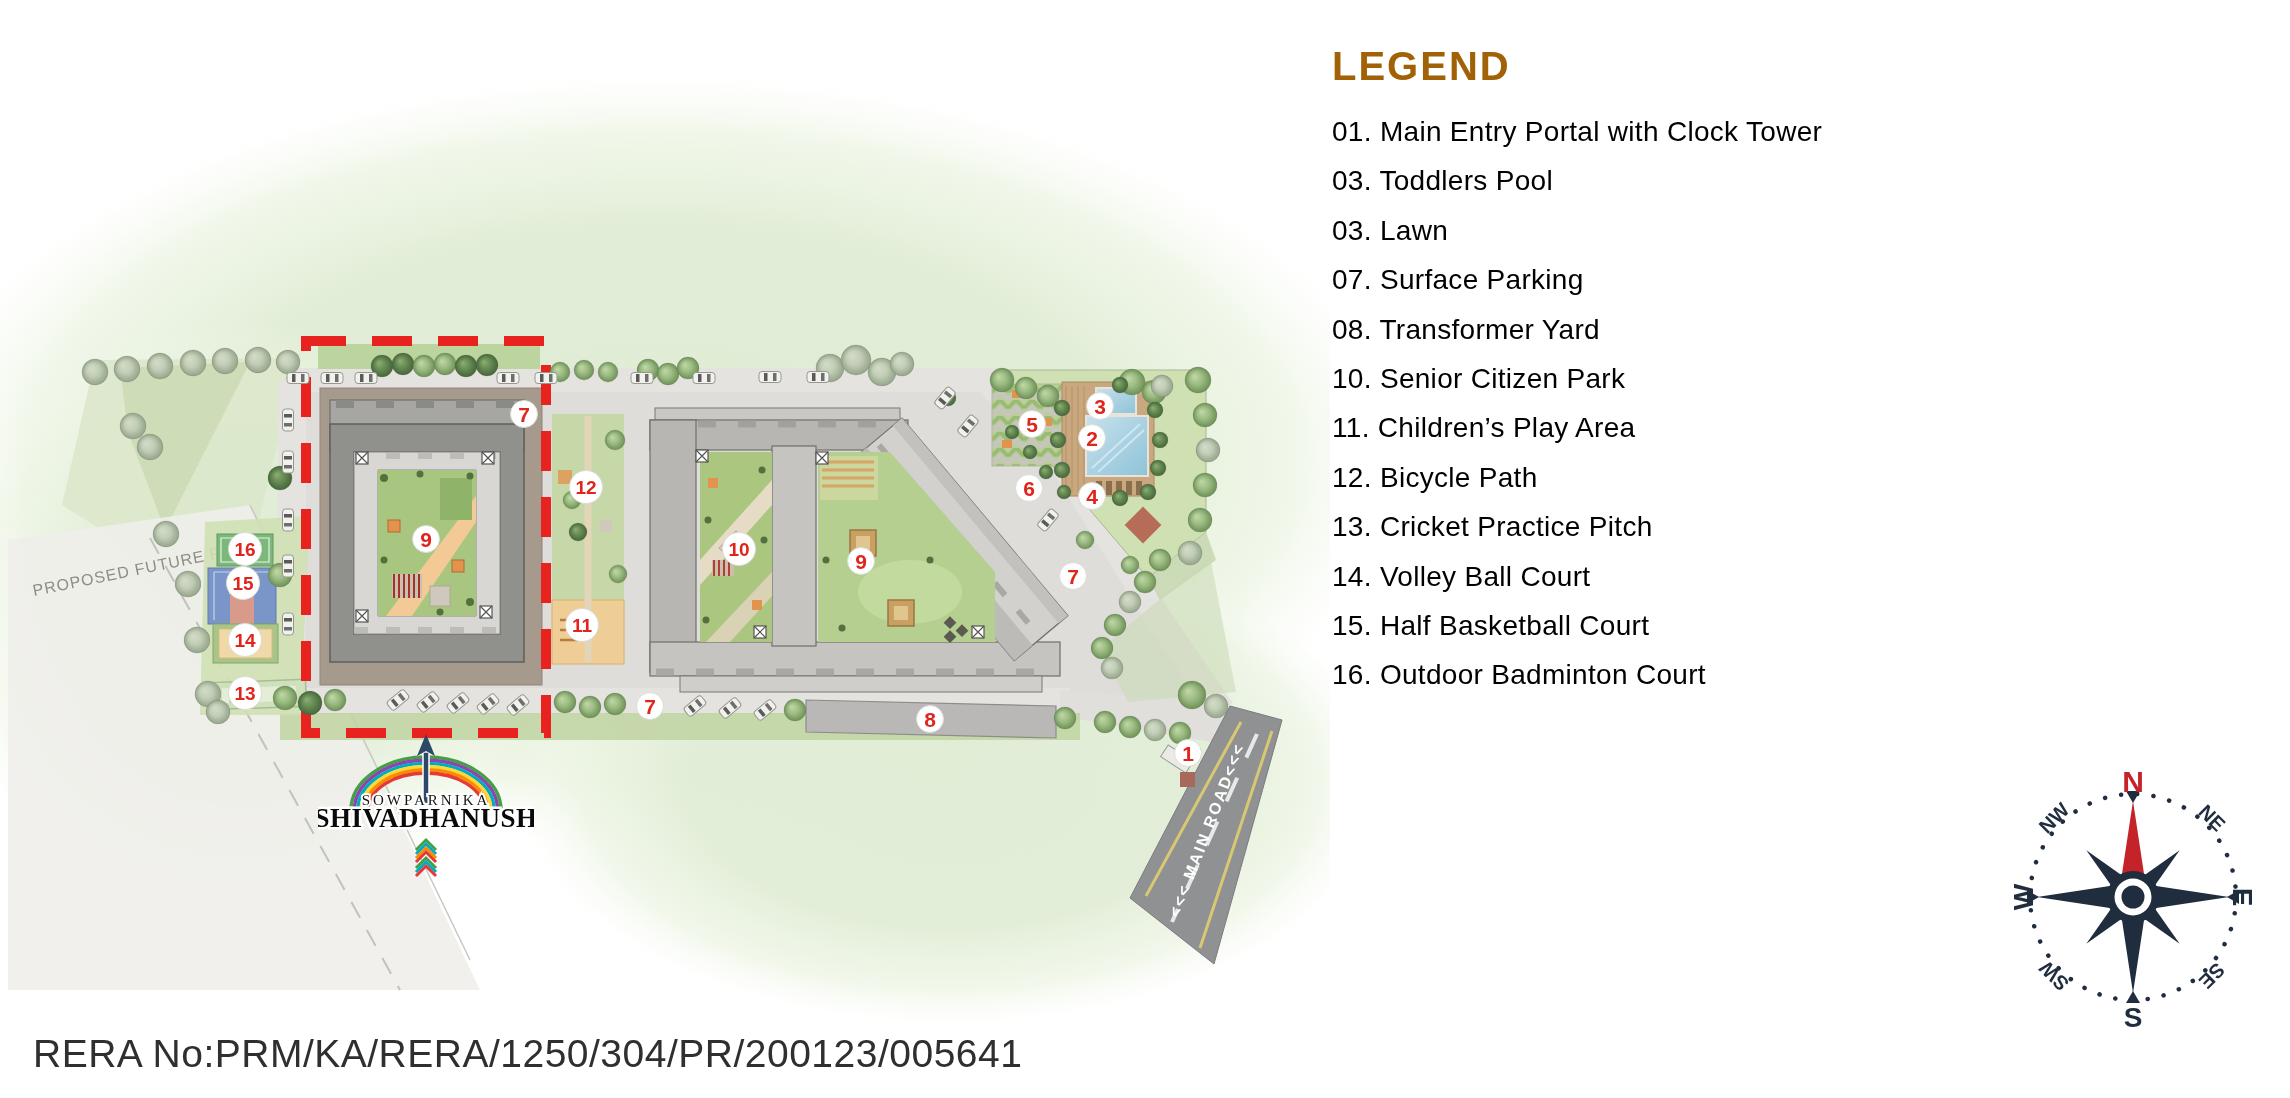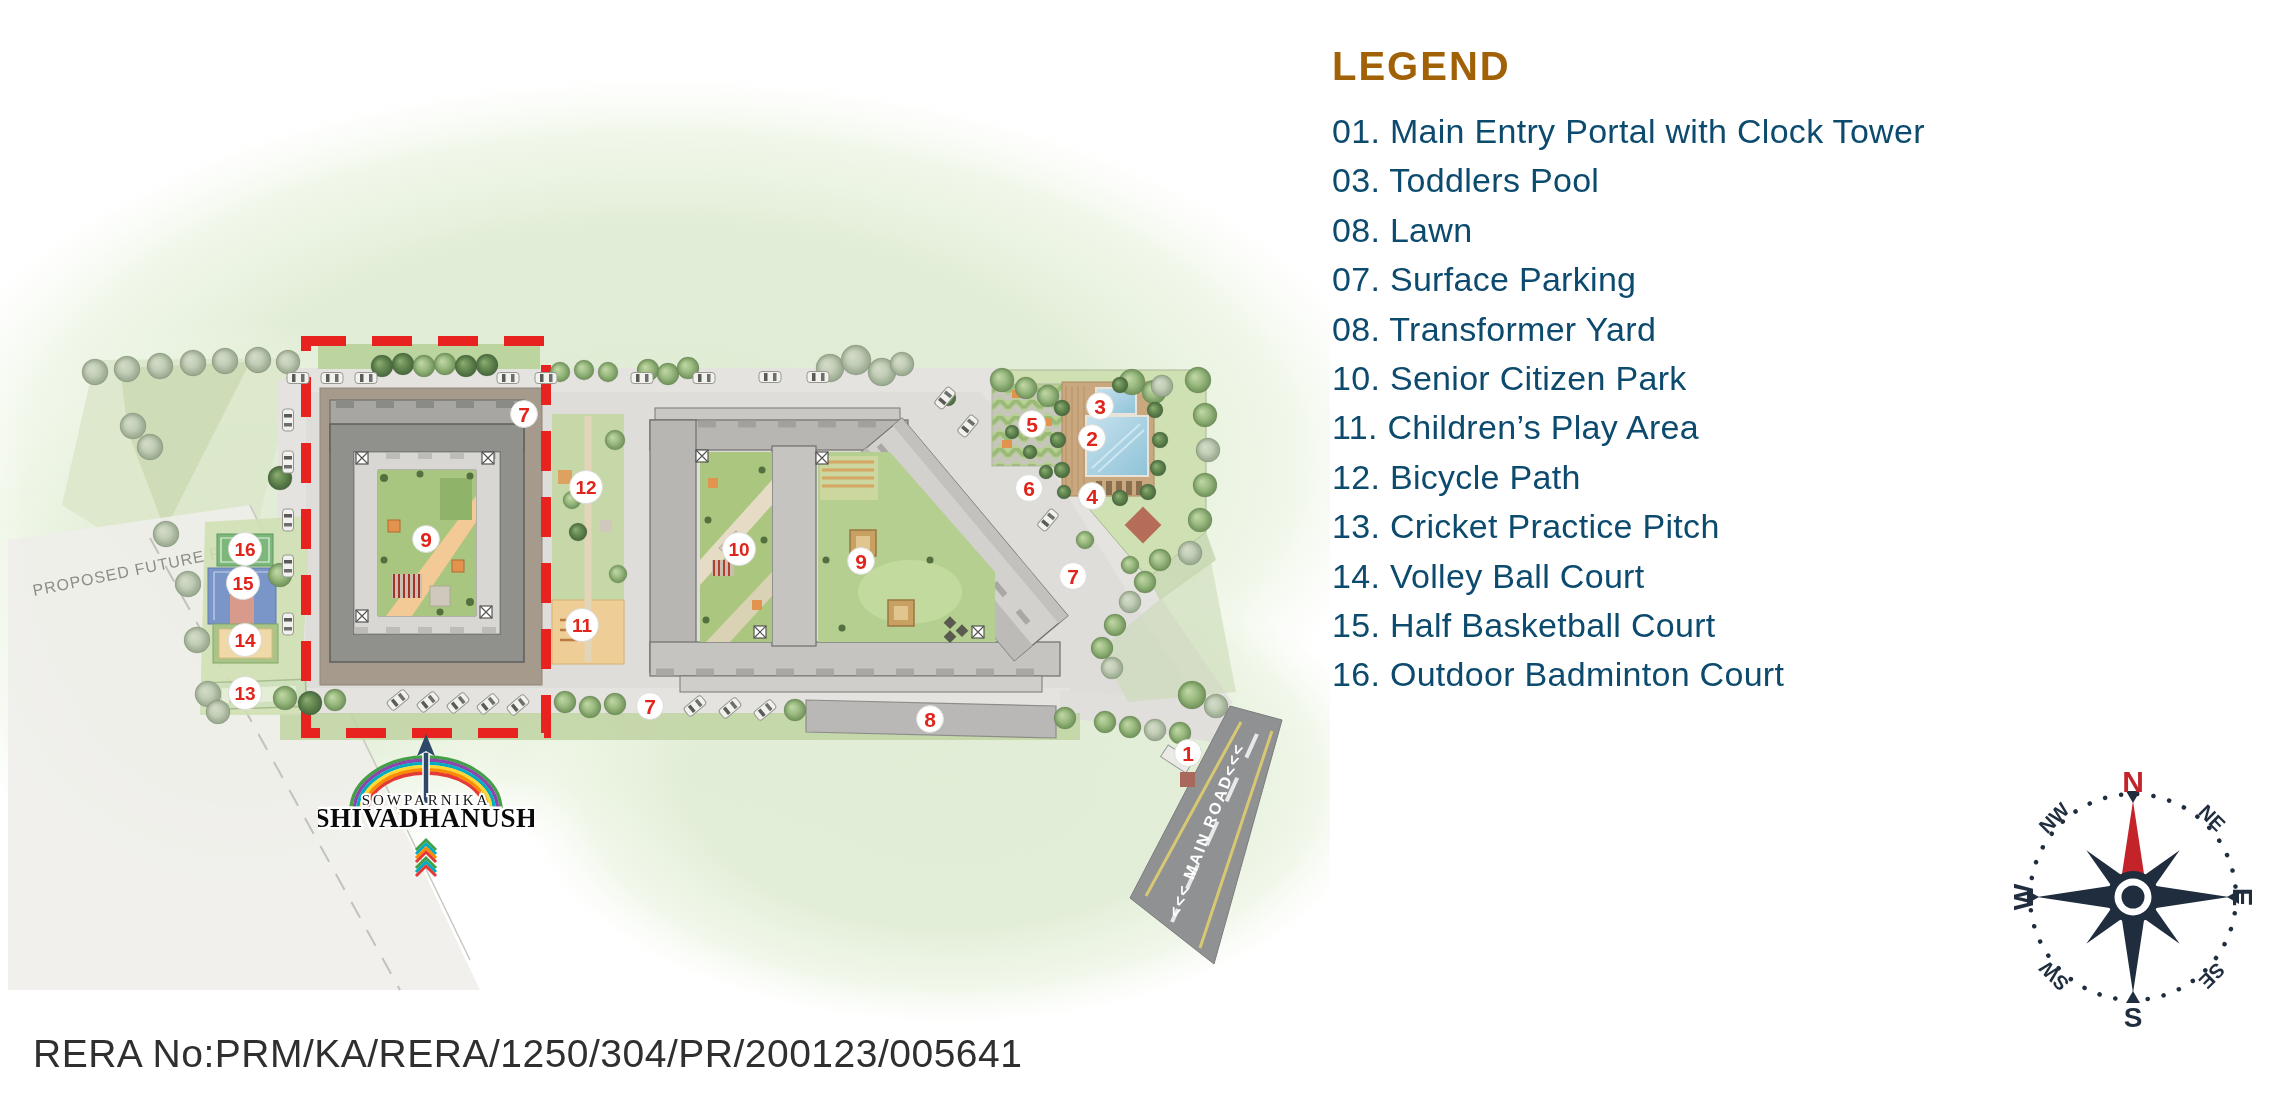--- a/index.html
+++ b/index.html
@@ -2,21 +2,21 @@
 <html><head>
 <meta charset="utf-8">
 <style>
   html,body{margin:0;padding:0;background:#ffffff;}
   #stage{position:relative;width:2290px;height:1098px;background:#ffffff;overflow:hidden;
          font-family:"Liberation Sans",sans-serif;}
   
   .legend{position:absolute;left:1332px;top:44px;width:640px;}
   .legend-title{font-size:40px;font-weight:bold;letter-spacing:2px;color:#2a5b83;margin:0 0 18px 0;}
   .legend-list{list-style:none;margin:0;padding:0;}
-  .legend-list li{font-size:34px;line-height:49.4px;color:#0c4a6e;letter-spacing:.3px;font-weight:400;white-space:nowrap;}
+  .legend-list li{font-size:28px;line-height:49.4px;color:#000000;letter-spacing:.3px;font-weight:400;white-space:nowrap;}
   
   .rera{position:absolute;left:33px;top:1032px;font-size:39px;color:#2f2f2f;letter-spacing:.5px;}
   
   .siteplan{position:absolute;left:0;top:0;}
   .logo-svg{position:absolute;left:318px;top:726px;}
   .compass-svg{position:absolute;left:1995px;top:755px;}
   svg text{font-family:"Liberation Sans",sans-serif;}
   .serif{font-family:"Liberation Serif",serif;}
 </style>
 </head>
@@ -554,21 +554,21 @@
     </g>
     <text class="serif" x="108" y="79" text-anchor="middle" font-size="15" letter-spacing="3" fill="#141414" stroke="#ffffff" stroke-width="4" paint-order="stroke" font-family="Liberation Serif,serif">SOWPARNIKA</text>
     <text class="serif" x="108" y="101" text-anchor="middle" font-size="27" font-weight="bold" letter-spacing="0.5" fill="#0a0a0a" stroke="#ffffff" stroke-width="5" paint-order="stroke" font-family="Liberation Serif,serif">SHIVADHANUSH</text>
   </svg>
 
   <div class="legend">
     <h2 class="legend-title" style="color: #a16207;">LEGEND</h2>
     <ul class="legend-list" id="legend-list">
         <li>01. Main Entry Portal with Clock Tower</li>
         <li>03. Toddlers Pool</li>
-        <li>08. Lawn</li>
+        <li>03. Lawn</li>
         <li>07. Surface Parking</li>
         <li>08. Transformer Yard</li>
         <li>10. Senior Citizen Park</li>
         <li>11. Children’s Play Area</li>
         <li>12. Bicycle Path</li>
         <li>13. Cricket Practice Pitch</li>
         <li>14. Volley Ball Court</li>
         <li>15. Half Basketball Court</li>
         <li>16. Outdoor Badminton Court</li>
       </ul>

